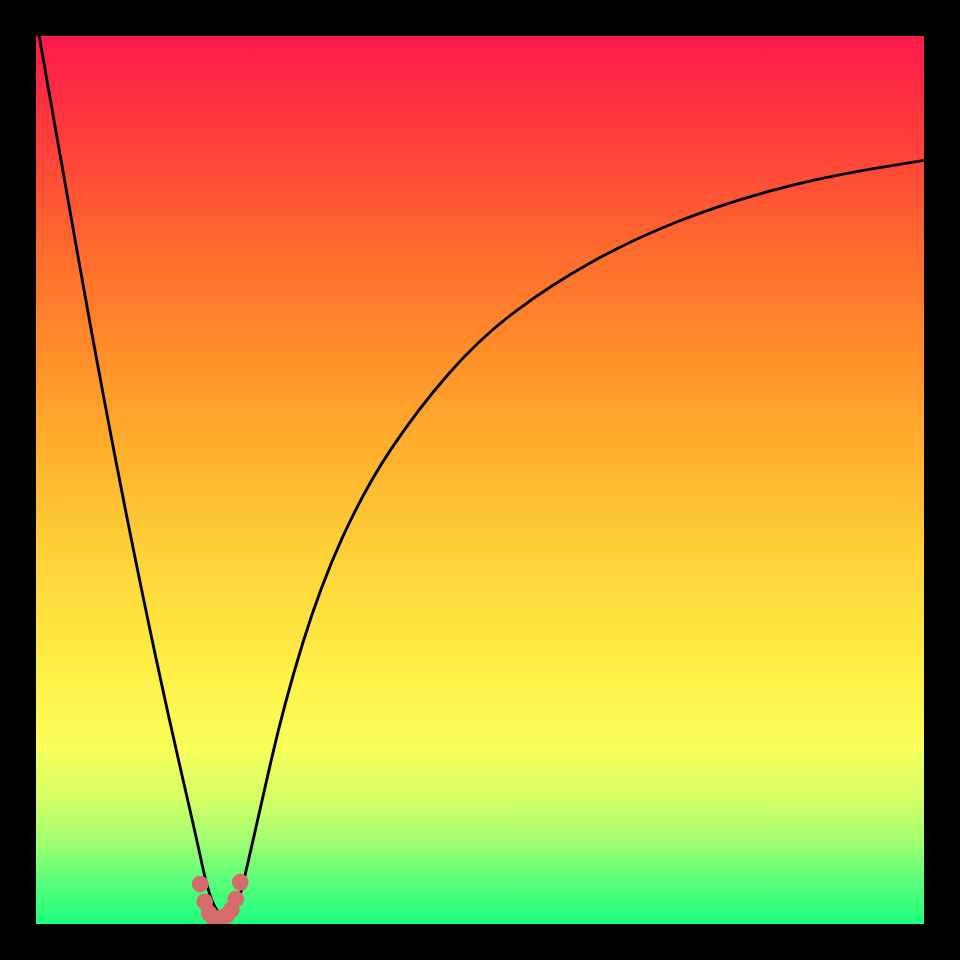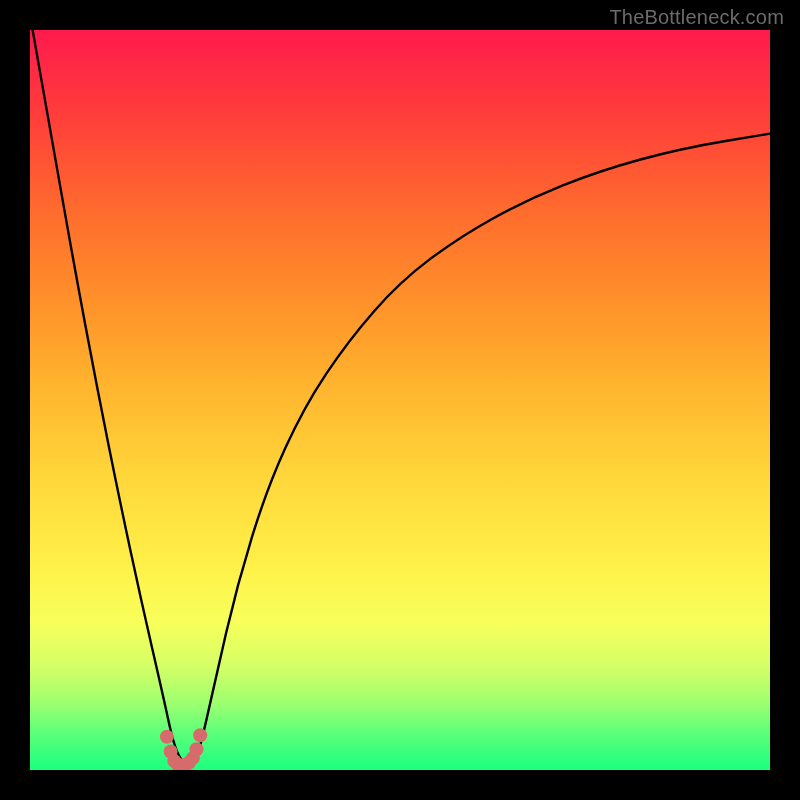--- a/index.html
+++ b/index.html
@@ -54,21 +54,20 @@
     top: 0;
     left: 0;
     width: 740px;
     height: 740px;
   }
 </style>
 </head>
 <body>
 
 <div class="frame">
-  <div class="attribution">TheBottleneck.com</div>
 
   <div class="plot">
     <svg class="curve" viewBox="0 0 740 740" preserveAspectRatio="none">
       <path d="M 0 -14.800000000000068 Q 0 -14.800000000000068 11.1 48.099999999999966 Q 22.2 111 33.3 173.89999999999998 Q 44.4 236.79999999999995 55.5 296 Q 66.6 355.2 77.69999999999999 410.7 Q 88.8 466.2 99.9 518 Q 111 569.8 122.1 617.9 Q 133.2 666 138.75 691.9 Q 144.3 717.8 149.85000000000002 727.05 Q 155.4 736.3 159.10000000000002 736.3 Q 162.8 736.3 166.5 727.05 Q 170.20000000000002 717.8 177.60000000000002 684.5 Q 185 651.2 196.10000000000002 603.1 Q 207.20000000000002 555 222 506.9 Q 236.8 458.8 255.3 418.1 Q 273.8 377.40000000000003 296 344.1 Q 318.2 310.8 344.1 281.2 Q 370 251.59999999999997 399.6 229.4 Q 429.2 207.20000000000005 462.5 188.7 Q 495.8 170.19999999999993 532.8000000000001 155.39999999999992 Q 569.8000000000001 140.5999999999999 610.5 129.49999999999994 Q 651.2 118.39999999999998 695.6 111 T 740 103.60000000000002 " fill="none" stroke="#000" stroke-width="2.4" id="curve-path"></path>
       <g id="marker-group">
           <circle cx="136.9" cy="706.7" r="7" fill="#d66b6b"></circle>
           <circle cx="140.6" cy="721.5" r="7" fill="#d66b6b"></circle>
           <circle cx="144.3" cy="731.12" r="7" fill="#d66b6b"></circle>
           <circle cx="148" cy="734.82" r="7" fill="#d66b6b"></circle>
           <circle cx="151.7" cy="735.56" r="7" fill="#d66b6b"></circle>

